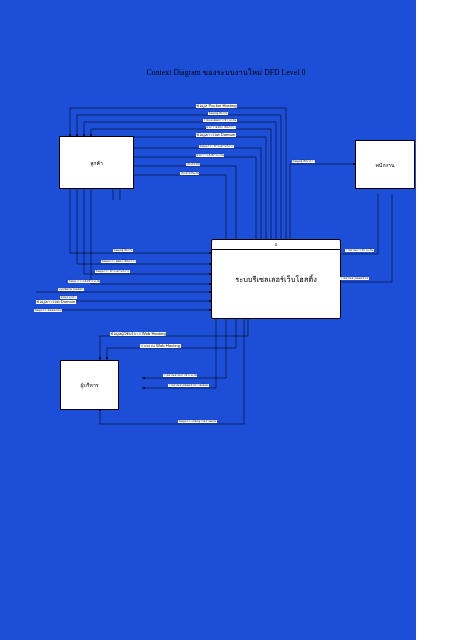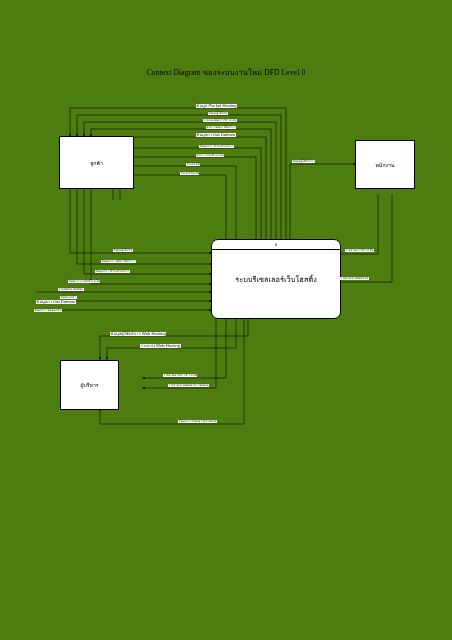--- a/index.html
+++ b/index.html
@@ -11,23 +11,23 @@
     width: 452px;
     height: 640px;
     position: relative;
     font-family: "Liberation Serif", serif;
     color: #000000;
     overflow: hidden;
   }
   #page {
     position: absolute;
     left: 0; top: 0;
-    width: 452px;
+    width: 416px;
     height: 640px;
-    background: #4d7c0f;
+    background: #1d4ed8;
   }
   #title {
     position: absolute;
     left: 0;
     top: 66px;
     width: 452px;
     text-align: center;
     font-size: 7.6px;
     font-family: "Liberation Serif", serif;
     letter-spacing: 0.1px;
@@ -59,21 +59,21 @@
     background: #ffffff;
     display: flex;
     align-items: center;
     justify-content: center;
     font-size: 5.2px;
     font-family: "Liberation Sans", sans-serif;
   }
   .process {
     position: absolute;
     border: 0.8px solid #000;
-    border-radius: 7px;
+    border-radius: 2px;
     background: #ffffff;
   }
   .process-divider {
     position: absolute;
     left: 0; right: 0;
     top: 9px;
     height: 0;
     border-top: 0.8px solid #000;
   }
   .process-num {

